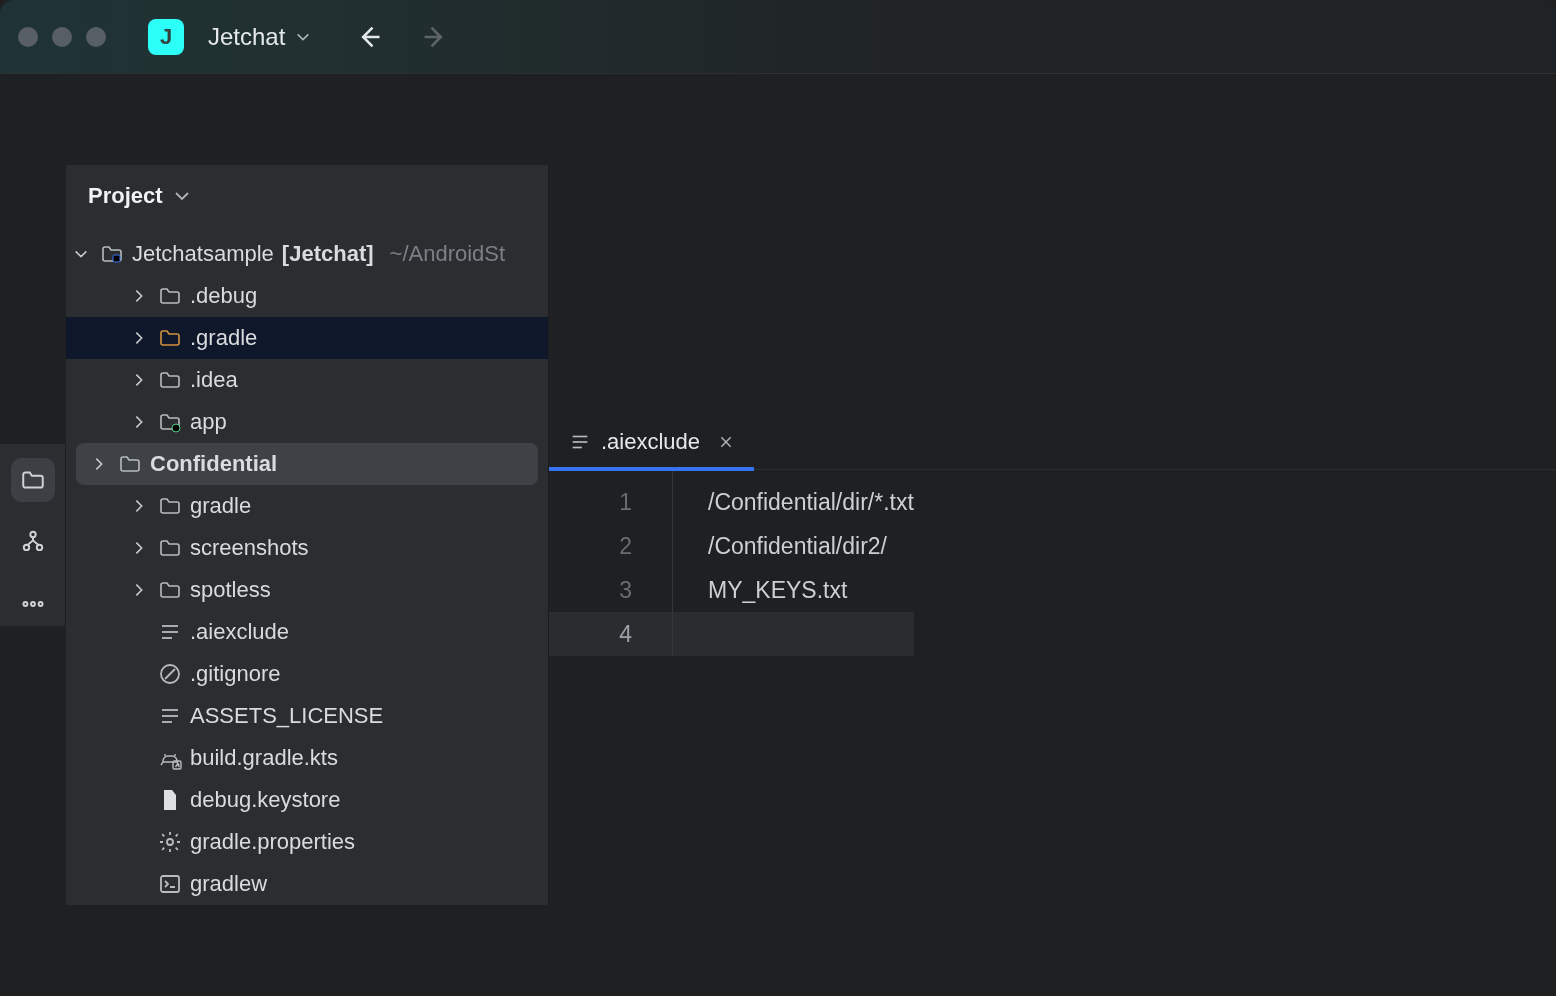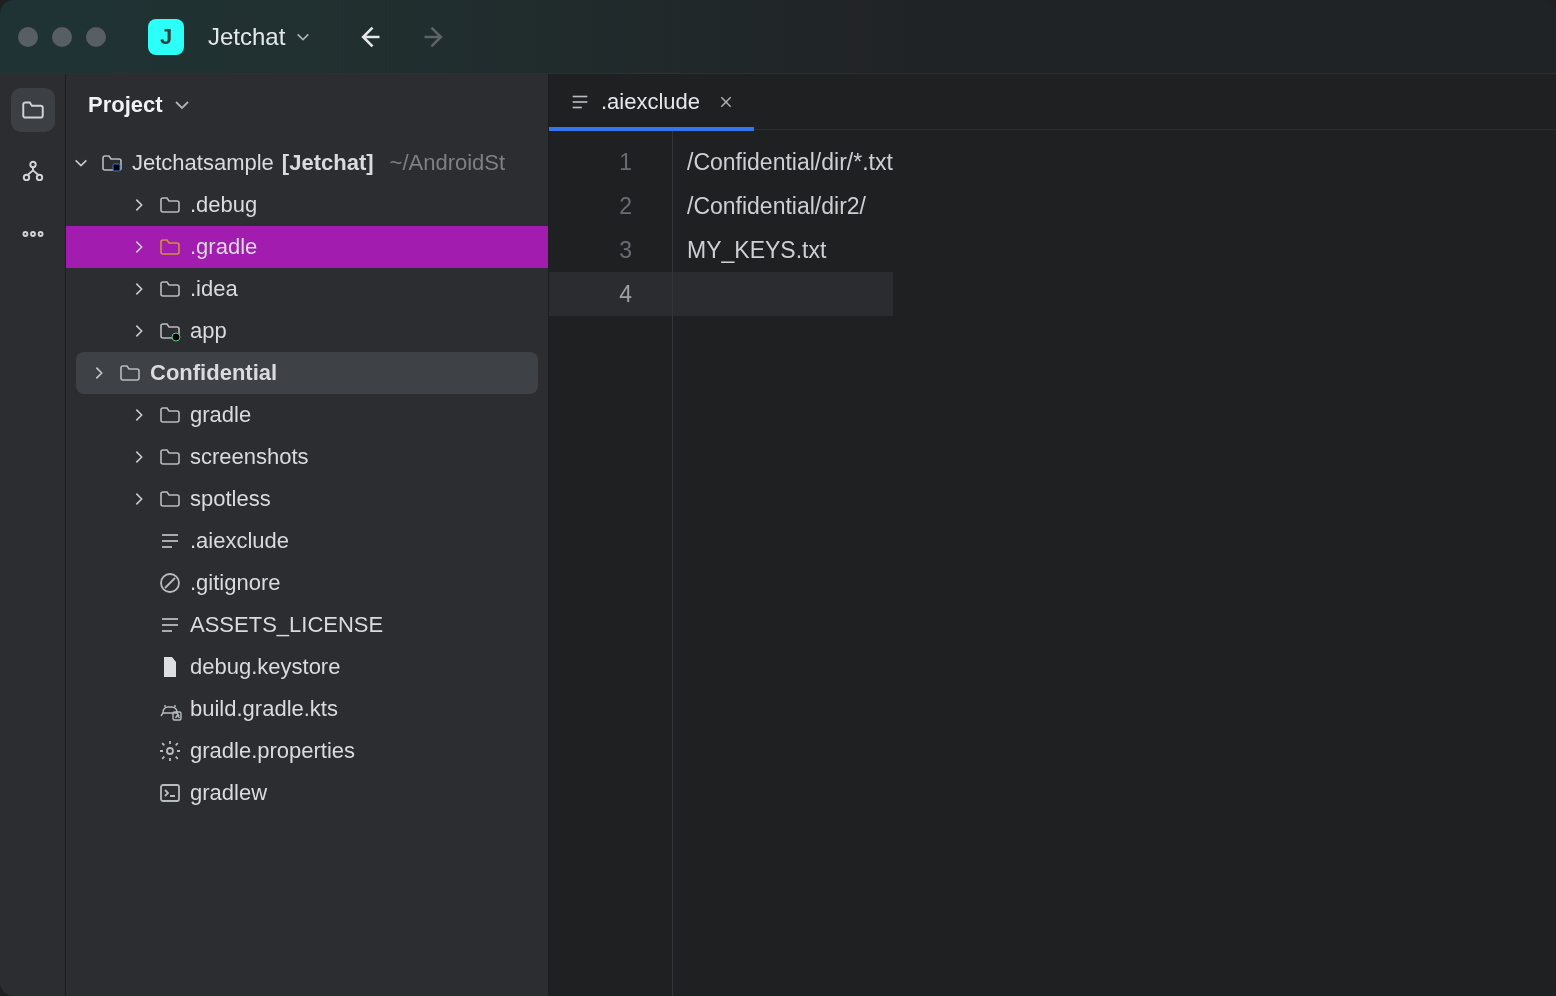--- a/index.html
+++ b/index.html
@@ -12,37 +12,37 @@
     .dot { width: 20px; height: 20px; border-radius: 50%; background: #575e64; }
     .appicon { width: 36px; height: 36px; background: #2cfff8; border-radius: 8px; display: flex; align-items: center; justify-content: center; font-weight: 600; color: #33413f; font-size: 22px; }
     .dd { display: flex; align-items: center; gap: 10px; font-size: 24px; color: #e4e8ec; cursor: pointer; padding: 4px 6px; }
     .chevron { width: 16px; height: 16px; }
     .chevron path { stroke: #aeb3b6; stroke-width: 2.4; fill: none; }
     .navbtn { width: 28px; height: 28px; margin-left: 20px; }
     .navbtn path { stroke: #e4e8ec; stroke-width: 2.2; fill: none; }
     .navbtn.disabled path { stroke: #5e6368; }
 
     
-    .body { flex: 1; display: flex; }
+    .body { flex: 1; display: flex; align-items: center; }
     .toolstrip { width: 66px; background: #2b2d30; border-right: 1px solid #1b1d1f; display: flex; flex-direction: column; align-items: center; padding-top: 14px; gap: 18px; }
     .toolbtn { width: 44px; height: 44px; border-radius: 10px; display: flex; align-items: center; justify-content: center; cursor: pointer; }
     .toolbtn.active { background: #3c3f44; }
     .toolbtn svg { width: 26px; height: 26px; }
     .toolbtn svg * { stroke: #cfd3d6; fill: none; stroke-width: 1.8; }
 
     
     .project-panel { width: 483px; background: #2b2d30; border-right: 1px solid #1b1d1f; display: flex; flex-direction: column; overflow: hidden; }
     .panel-header { display: flex; align-items: center; gap: 8px; padding: 18px 22px; font-size: 22px; font-weight: 600; color: #f0f2f4; }
     .panel-header .chevron { width: 18px; height: 18px; margin-left: 2px; }
 
     .tree { font-size: 22px; padding-top: 6px; overflow: hidden; }
     .row { display: flex; align-items: center; height: 42px; padding-left: 12px; cursor: pointer; white-space: nowrap; }
     .row.selected { background: #3e4146; border-radius: 8px; margin: 0 10px; padding-left: 2px; }
     .row.selected .pad { padding-left: 10px; font-weight: bold; }
-    .row.accent { background: #a21caf; }
+    .row.accent { background: #0f172a; }
     .pad { display: flex; align-items: center; gap: 8px; }
     .toggle { width: 22px; display: inline-flex; justify-content: center; }
     .toggle svg { width: 16px; height: 16px; }
     .toggle svg path { stroke: #c6c9cc; stroke-width: 2.4; fill: none; }
     .icon { width: 24px; height: 24px; display: inline-flex; align-items: center; justify-content: center; }
     .icon svg { width: 24px; height: 24px; }
     .icon.folder svg path { stroke: #b7bcbf; stroke-width: 1.6; fill: none; }
     .icon.folder-orange svg path { stroke: #d2913c; stroke-width: 1.6; fill: none; }
     .icon.module svg path { stroke: #b7bcbf; stroke-width: 1.6; fill: none; }
     .icon.lines svg * { stroke: #b7bcbf; stroke-width: 1.8; fill: none; }
@@ -61,21 +61,21 @@
     .tab { height: 56px; display: flex; align-items: center; gap: 10px; padding: 0 20px; font-size: 22px; color: #e6e9eb; position: relative; }
     .tab.active::after { content: ""; position: absolute; left: 0; right: 0; bottom: -1px; height: 4px; background: #3574f0; }
     .tab .icon { width: 22px; height: 22px; }
     .tab-close { width: 16px; height: 16px; margin-left: 8px; }
     .tab-close path { stroke: #aeb3b6; stroke-width: 2.2; fill: none; }
 
     .editor { flex: 1; display: flex; font-family: "JetBrains Mono", Menlo, Consolas, monospace; font-size: 23px; overflow: hidden; }
     .gutter { width: 124px; text-align: right; color: #696d72; padding-top: 10px; border-right: 1px solid #333539; padding-right: 40px; }
     .gutter div { height: 44px; line-height: 44px; }
     .code { padding-top: 10px; padding-left: 14px; }
-    .code .line { height: 44px; line-height: 44px; color: #cdd0d3; }
+    .code .line { height: 44px; line-height: 44px; color: #cdd0d3; margin-left: 21px; }
     .line.current { background: #2a2c30; margin-left: -14px; padding-left: 14px; }
     .gutter div.current { background: #2a2c30; color: #9ca0a4; margin-right: -40px; padding-right: 40px; }
 
     
     .d1 .pad { padding-left: 50px; }
     .noarrow .toggle { visibility: hidden; }
   </style>
 </head>
 <body>
 
@@ -328,44 +328,44 @@
                 <span class="lbl">ASSETS_LICENSE</span>
               </div>
             </div>
             <div class="row d1 noarrow">
               <div class="pad">
                 <span class="toggle">
                   <svg id="i-toggle" viewBox="0 0 24 24">
                     <path d="M8 4l8 8-8 8"></path>
                   </svg>
                 </span>
-                <span class="icon file">
-                  <svg id="i-file" viewBox="0 0 24 24">
-                    <path d="M6 2h8l4 5v15H6z" fill="#dedfe1"></path>
-                  </svg>
-                </span>
-                <span class="lbl">debug.keystore</span>
-              </div>
-            </div>
-            <div class="row d1 noarrow">
-              <div class="pad">
-                <span class="toggle">
-                  <svg id="i-toggle" viewBox="0 0 24 24">
-                    <path d="M8 4l8 8-8 8"></path>
-                  </svg>
-                </span>
                 <span class="icon elephant">
                   <svg id="i-elephant" viewBox="0 0 24 24">
                     <path d="M5 15a5 5 0 0 1 5-5h4a5 5 0 0 1 5 5v1H5z"></path>
                     <path d="M7 10V8M17 10V8M5 16l-2 3M19 16l2 3"></path>
                     <rect x="15" y="15" width="8" height="8" rx="1.5" stroke="#b073e8"></rect>
                     <path d="M17.5 21l2-3 2 3" stroke="#b073e8"></path>
                   </svg>
                 </span>
                 <span class="lbl">build.gradle.kts</span>
+              </div>
+            </div>
+            <div class="row d1 noarrow">
+              <div class="pad">
+                <span class="toggle">
+                  <svg id="i-toggle" viewBox="0 0 24 24">
+                    <path d="M8 4l8 8-8 8"></path>
+                  </svg>
+                </span>
+                <span class="icon file">
+                  <svg id="i-file" viewBox="0 0 24 24">
+                    <path d="M6 2h8l4 5v15H6z" fill="#dedfe1"></path>
+                  </svg>
+                </span>
+                <span class="lbl">debug.keystore</span>
               </div>
             </div>
             <div class="row d1 noarrow">
               <div class="pad">
                 <span class="toggle">
                   <svg id="i-toggle" viewBox="0 0 24 24">
                     <path d="M8 4l8 8-8 8"></path>
                   </svg>
                 </span>
                 <span class="icon gear">

